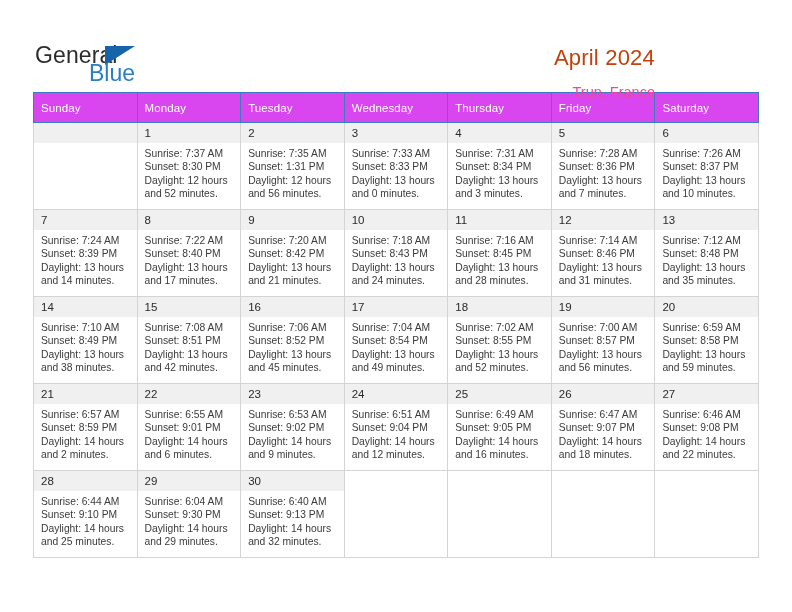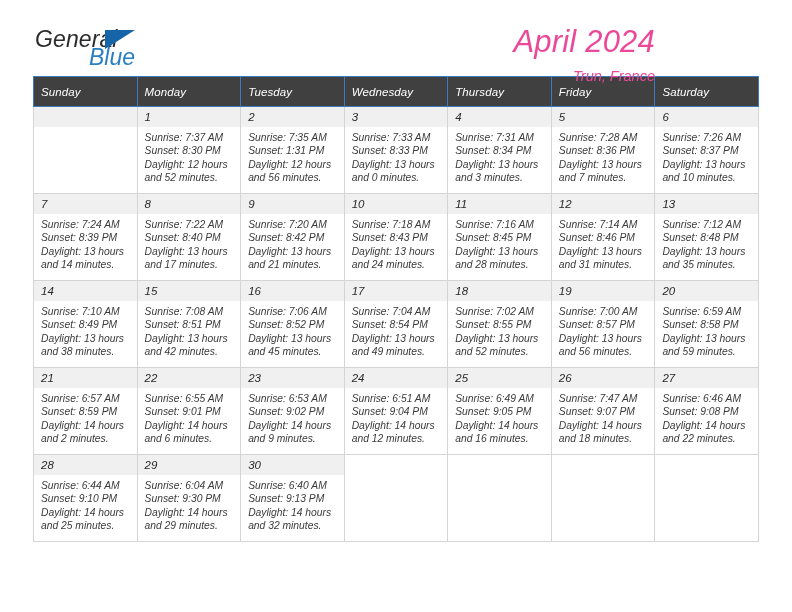--- a/index.html
+++ b/index.html
@@ -12,22 +12,21 @@
     height: 612px;
     font-family: "Liberation Sans", sans-serif;
     color: #222222;
     overflow: hidden;
   }
   .page {
     position: relative;
     width: 688px;
     height: 612px;
     box-sizing: border-box;
-    padding: 0 33px;
-    font-style: italic;
+    padding: 16px 33px;
   }
 
   
   .topbar {
     display: flex;
     justify-content: space-between;
     align-items: flex-start;
     padding-top: 26px;
     height: 72px;
     box-sizing: border-box;
@@ -62,41 +61,41 @@
     top: 18px;
     font-size: 23px;
     color: #2a7fc4;
     font-family: "Liberation Sans", sans-serif;
   }
   .title-wrap {
     text-align: right;
     padding-top: 0px;
   }
   .cal-title {
-    font-size: 31px;
-    color: #ec4899;
+    font-size: 22px;
+    color: #c2410c;
     letter-spacing: 0.2px;
     line-height: 32px;
   }
   .cal-subtitle {
     font-size: 14.5px;
     color: #ec4899;
     margin-top: 10px;
     line-height: 17px;
   }
 
   
   .calendar {
     margin-top: 4px;
     border-collapse: collapse;
     table-layout: fixed;
     width: 726px;
   }
   .calendar th {
-    background: #404040;
+    background: #d946ef;
     color: #ffffff;
     font-size: 11.5px;
     font-weight: normal;
     text-align: left;
     padding: 5px 0 5px 7px;
     height: 19px;
     border: 1px solid #3a7cbe;
     letter-spacing: 0.1px;
   }
   .calendar td {
@@ -458,21 +457,21 @@
                 <div>Sunset: 9:05 PM</div>
                 <div>Daylight: 14 hours</div>
                 <div>and 16 minutes.</div>
               </div>
             </div>
           </td>
           <td>
             <div class="daycell">
               <span class="daynum">26</span>
               <div class="info">
-                <div>Sunrise: 7:47 AM</div>
+                <div>Sunrise: 6:47 AM</div>
                 <div>Sunset: 9:07 PM</div>
                 <div>Daylight: 14 hours</div>
                 <div>and 18 minutes.</div>
               </div>
             </div>
           </td>
           <td>
             <div class="daycell">
               <span class="daynum">27</span>
               <div class="info">

